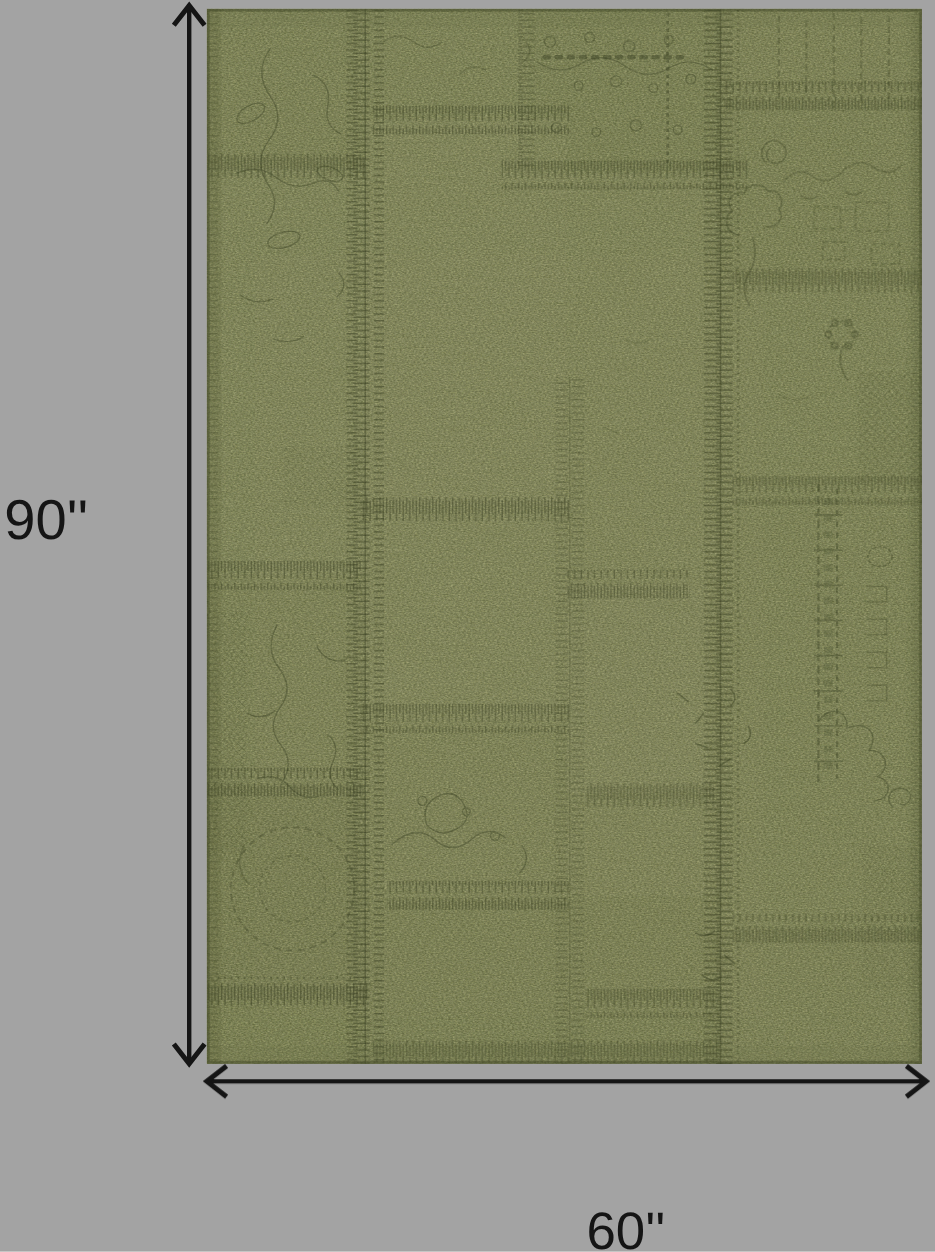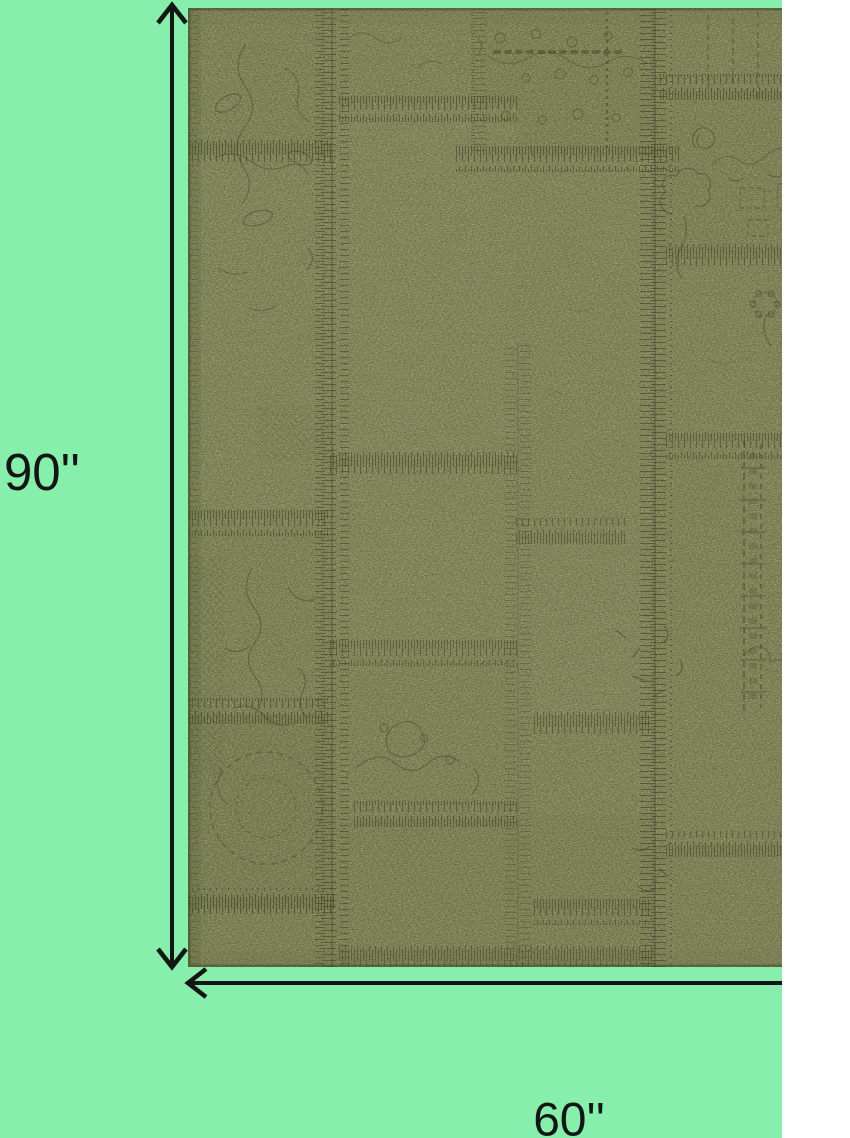--- a/index.html
+++ b/index.html
@@ -1,17 +1,17 @@
 <!DOCTYPE html>
 <html><head>
 <meta charset="utf-8">
 <style>
   html,body{margin:0;padding:0;background:#ffffff;}
   .canvas{
-    position:relative;width:782px;height:1138px;background:#86efac;overflow:hidden;
+    position:relative;width:850px;height:1138px;background:#a3a3a3;overflow:hidden;
     font-family:"Liberation Sans", sans-serif;
   }
   .dim-label{
     position:absolute;color:#151515;text-align:center;line-height:1;
     font-family:"Liberation Sans", sans-serif;font-weight:400;white-space:nowrap;
   }
   .dim-height{left:-2px;top:447px;width:88px;font-size:51px;}
   .dim-width{left:529px;top:1096px;width:80px;font-size:48px;}
   .v-arrow{position:absolute;left:150px;top:0;}
   .h-arrow{position:absolute;left:180px;top:962px;}

